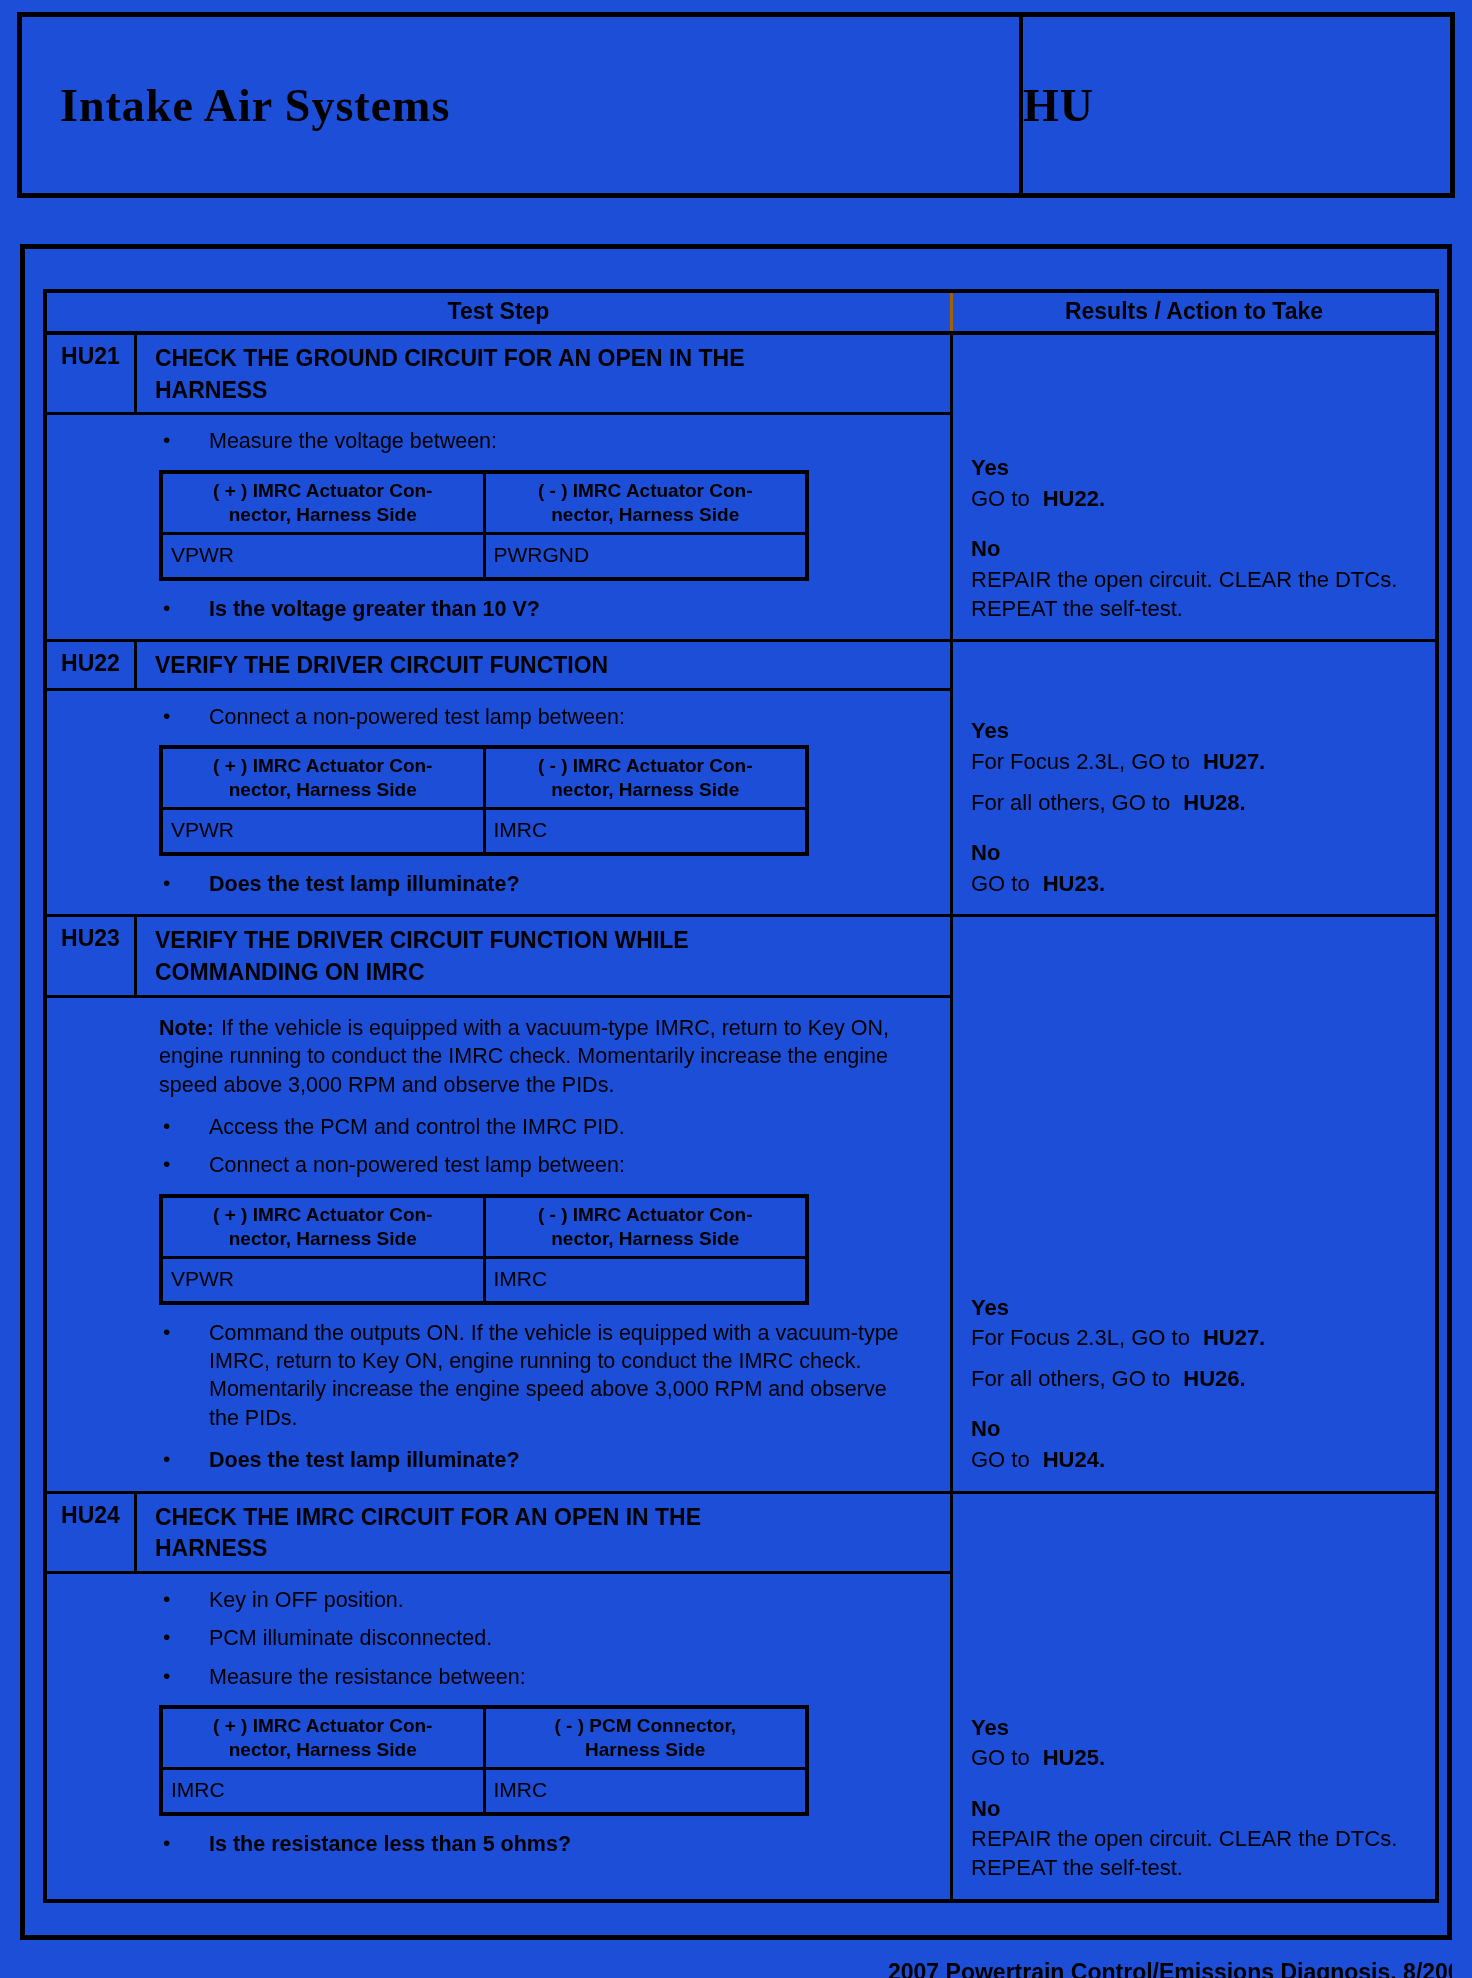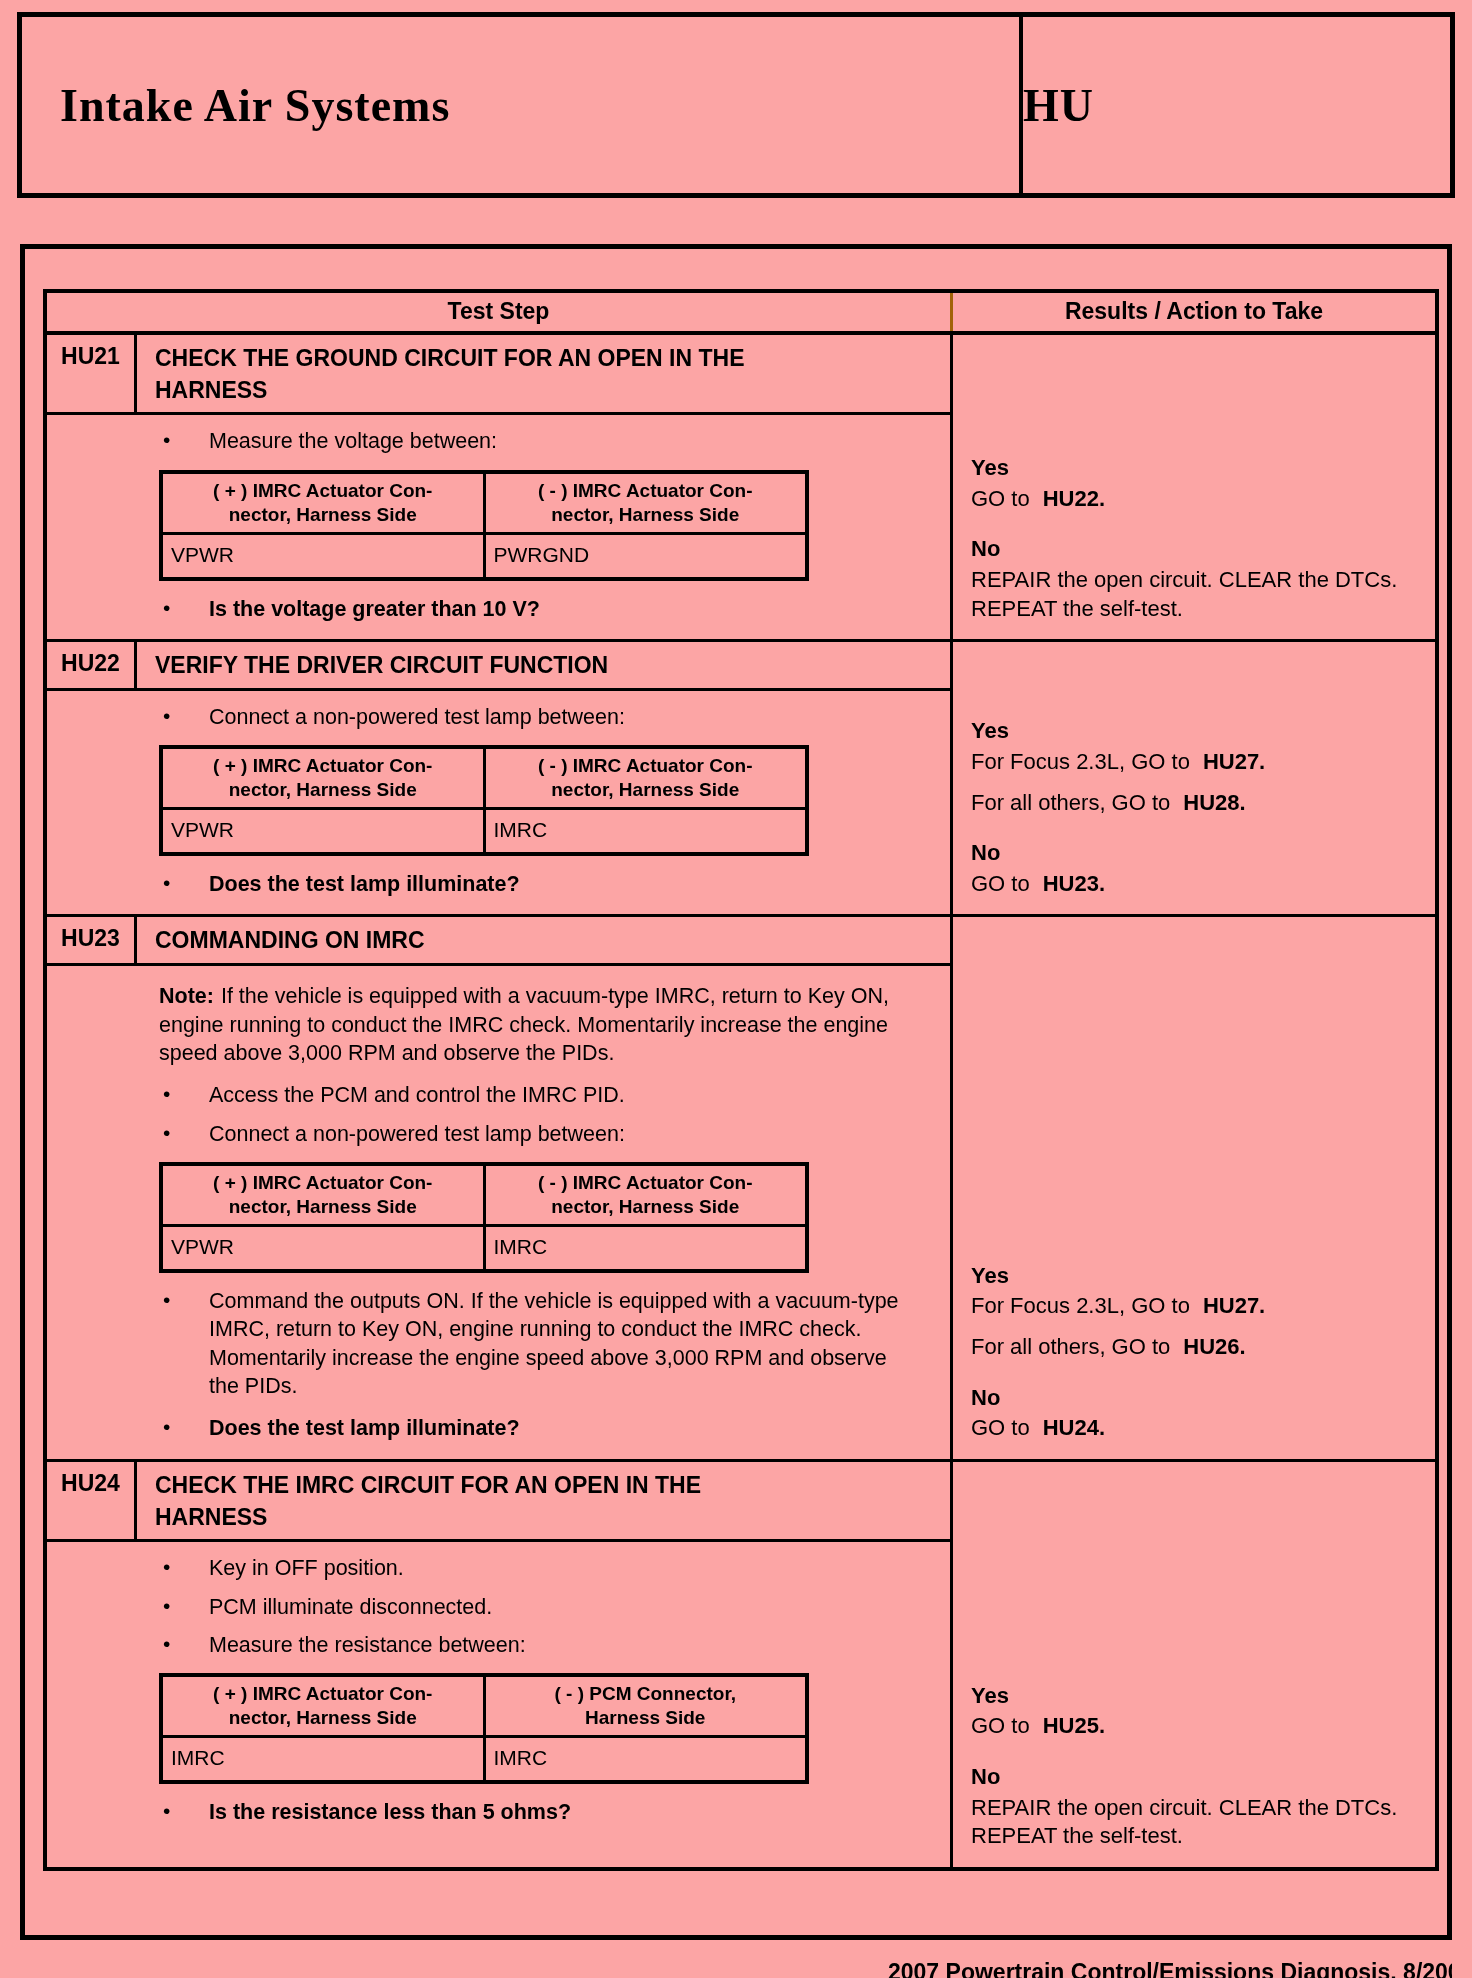--- a/index.html
+++ b/index.html
@@ -1,21 +1,21 @@
 <!DOCTYPE html>
 <html><head>
 <meta charset="utf-8">
 <style>
   * { box-sizing: border-box; margin: 0; padding: 0; }
   html, body { background: #e8e8e8; }
   body { font-family: "Liberation Sans", sans-serif; color: #000; }
   .page {
     position: relative;
     width: 1472px; height: 1978px;
-    background: #fca5a5;
+    background: #1d4ed8;
     margin: 0 auto;
     overflow: hidden;
     padding-left: 43px;
   }
 
   
   .hdrbox {
     position: absolute; left: 17px; top: 12px;
     width: 1438px; height: 186px;
     border: 5px solid #000;
@@ -244,20 +244,21 @@
             <div class="rline"><span>GO to</span><span class="ref">HU23.</span></div>
           </div>
         </div>
       </div>
 
       <div class="step step-hu23">
         <div class="left">
           <div class="trow">
             <div class="num">HU23</div>
             <div class="ttl">
+              <span class="tline">VERIFY THE DRIVER CIRCUIT FUNCTION WHILE</span>
               <span class="tline">COMMANDING ON IMRC</span>
             </div>
           </div>
           <div class="body">
             <p class="note"><b>Note:</b><span>If the vehicle is equipped with a vacuum-type IMRC, return to Key ON, engine running to conduct the IMRC check. Momentarily increase the engine speed above 3,000 RPM and observe the PIDs.</span></p>
             <div class="bullet">
               <span class="dot">•</span>
               <span class="btxt">Access the PCM and control the IMRC PID.</span>
             </div>
             <div class="bullet">

